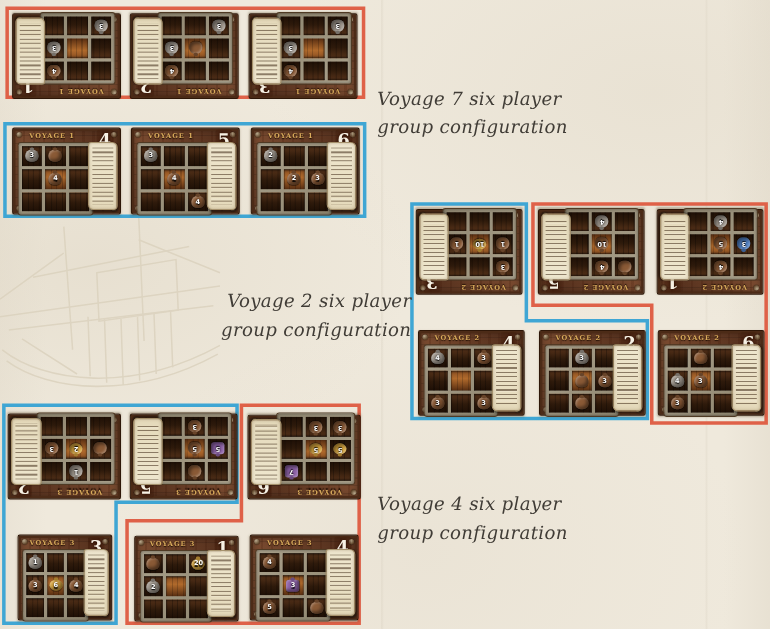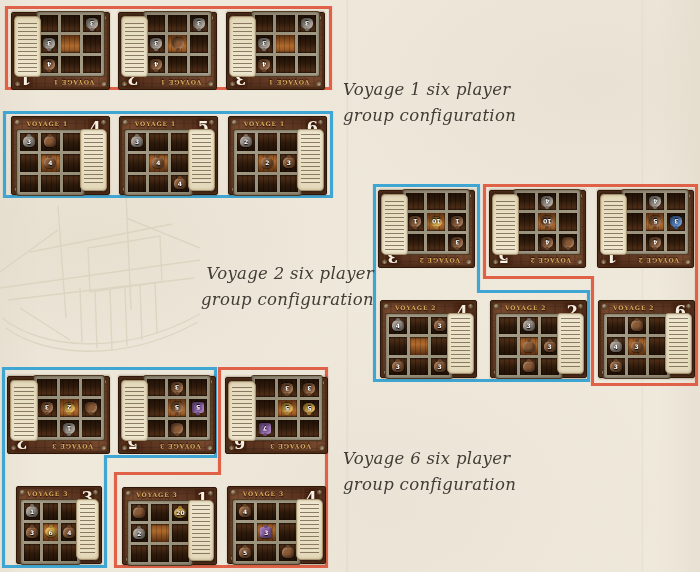--- a/index.html
+++ b/index.html
@@ -703,25 +703,25 @@
           <div class="cell"></div>
           <div class="cell">
             <span class="good good-brown" style="background: rgb(138, 90, 54);"></span>
           </div>
         </div>
         <div class="b-scroll"></div>
       </div>
     </div>
 
   <div class="caption" style="left:343px;top:77px;width:175px;">
-    <div>Voyage 1 six player</div>
+    <div>Voyage 7 six player</div>
     <div>group configuration</div>
   </div>
   <div class="caption cap-center" style="left:192px;top:261px;width:182px;">
     <div>Voyage 2 six player</div>
     <div>group configuration</div>
   </div>
   <div class="caption" style="left:343px;top:446px;width:175px;">
-    <div>Voyage 6 six player</div>
+    <div>Voyage 4 six player</div>
     <div>group configuration</div>
   </div>
 
 </div>
 
 </body></html>

